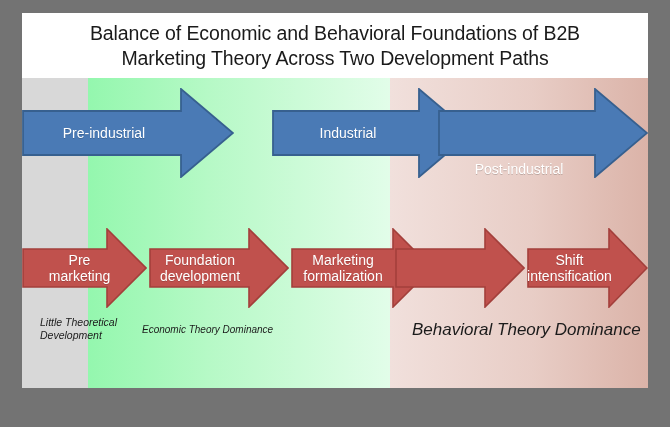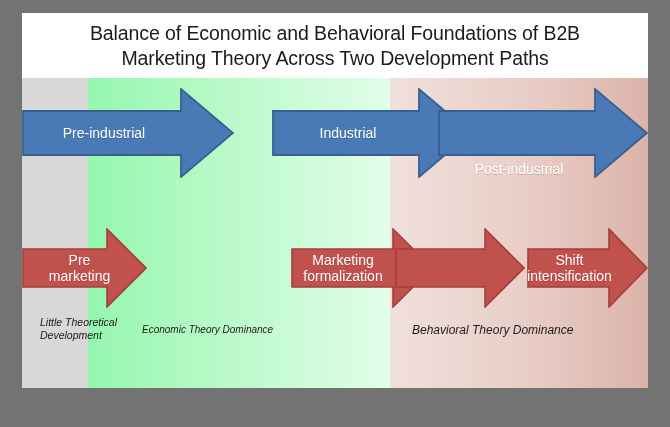--- a/index.html
+++ b/index.html
@@ -148,21 +148,21 @@
     left: 108px;
     top: 8px;
     width: 260px;
     font-size: 10px;
     line-height: 18px;
   }
   #cap-behav {
     left: 378px;
     top: 8px;
     width: 250px;
-    font-size: 12px;
+    font-size: 17px;
     line-height: 18px;
   }
 </style>
 </head>
 <body>
 
 <div id="frame">
 
   <div id="figure">
 
@@ -205,20 +205,27 @@
     <div class="arrow-row" id="red-row">
 
       <div class="arrow arrow-red" style="left:0px; width:125px;">
         <svg width="125" height="80" viewBox="0 0 125 80" preserveAspectRatio="none">
           <polygon points="1,21 85,21 85,1 124,40 85,79 85,59 1,59" fill="#c0514d" stroke="#a33f3b" stroke-width="1.6" stroke-linejoin="miter"></polygon>
         </svg>
         <span class="lbl" style="margin-right:38px;margin-left:28px;">Pre
 marketing</span>
       </div>
 
+      <div class="arrow arrow-red" style="left:127px; width:140px;">
+        <svg width="140" height="80" viewBox="0 0 140 80" preserveAspectRatio="none">
+          <polygon points="1,21 100,21 100,1 139,40 100,79 100,59 1,59" fill="#c0514d" stroke="#a33f3b" stroke-width="1.6" stroke-linejoin="miter"></polygon>
+        </svg>
+        <span class="lbl" style="margin-right:38px;">Foundation
+development</span>
+      </div>
 
       <div class="arrow arrow-red" style="left:269px; width:142px;">
         <svg width="142" height="80" viewBox="0 0 142 80" preserveAspectRatio="none">
           <polygon points="1,21 102,21 102,1 141,40 102,79 102,59 1,59" fill="#c0514d" stroke="#a33f3b" stroke-width="1.6" stroke-linejoin="miter"></polygon>
         </svg>
         <span class="lbl" style="margin-right:38px;">Marketing
 formalization</span>
       </div>
 
       <div class="arrow arrow-red" style="left:373px; width:130px;">

